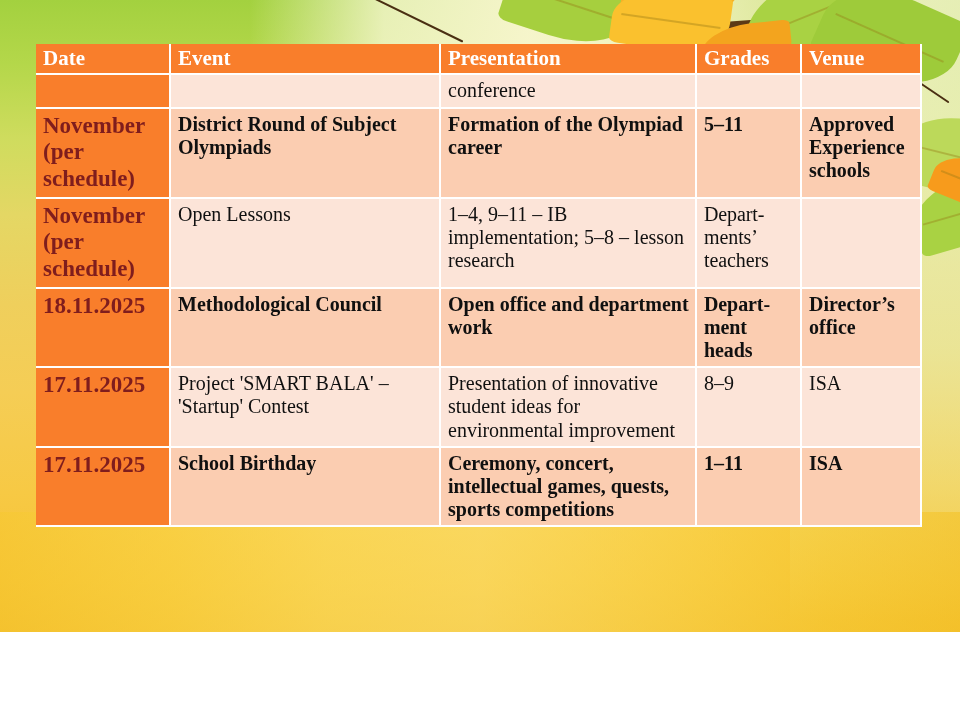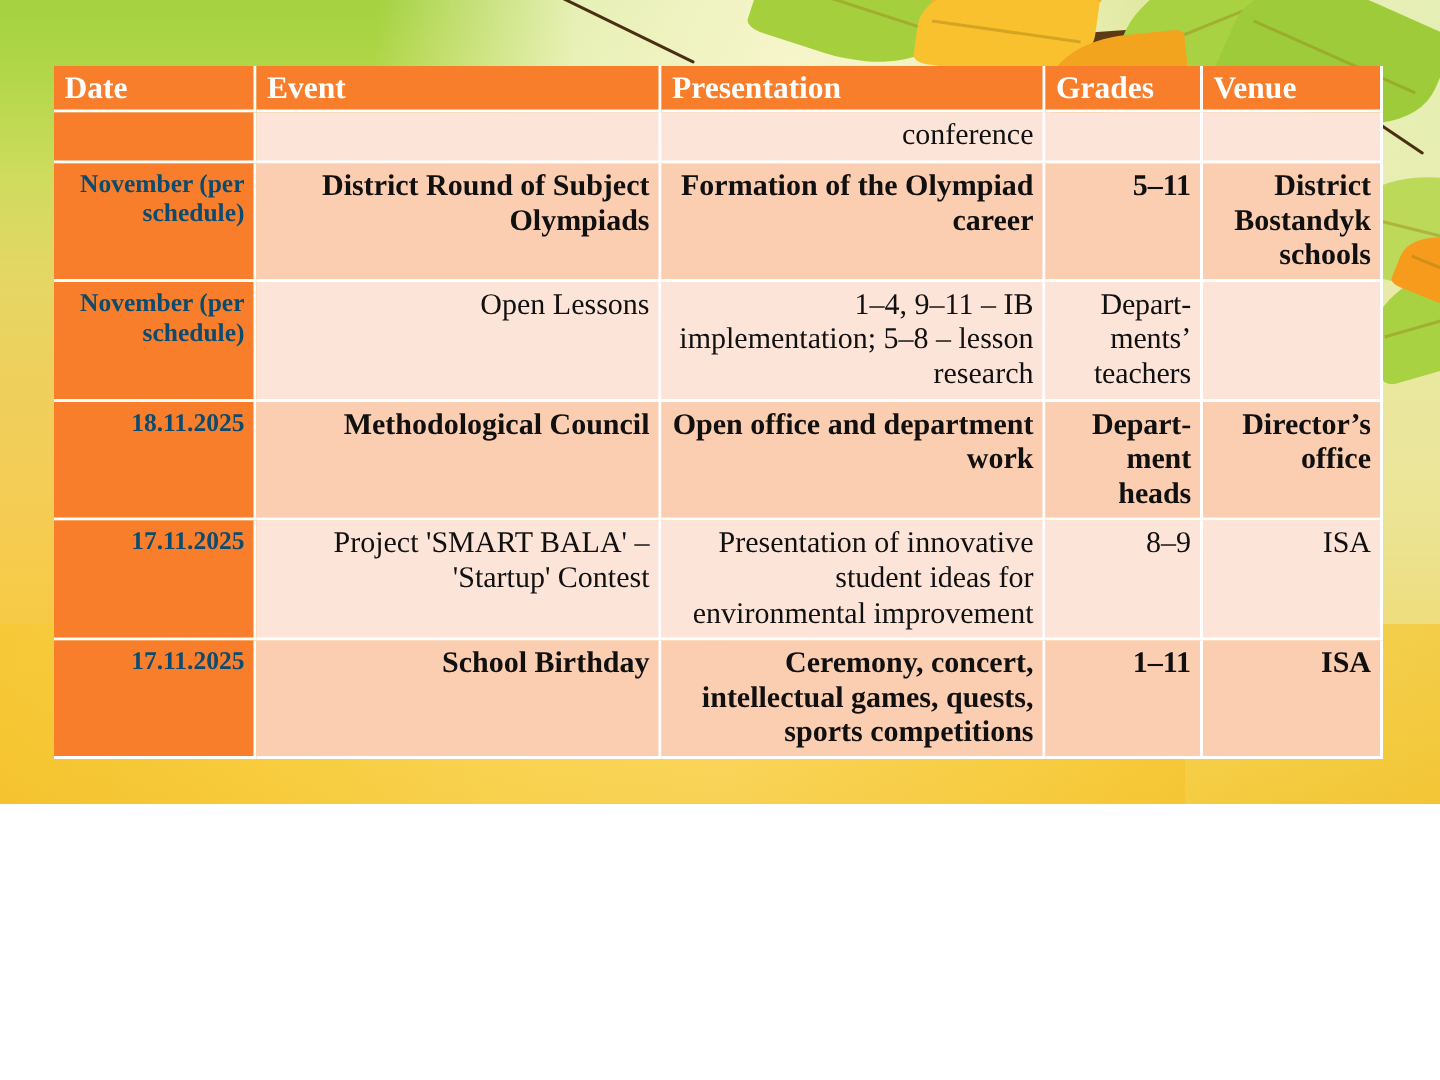--- a/index.html
+++ b/index.html
@@ -9,21 +9,21 @@
   body {
     width: 960px;
     height: 720px;
     overflow: hidden;
     font-family: "Liberation Serif", "DejaVu Serif", serif;
   }
 
   #slide {
     position: relative;
     width: 960px;
-    height: 536px;
+    height: 632px;
     overflow: hidden;
     background:
       linear-gradient(to bottom,
         #a9d council 0%, #a9d949 0%);
   }
 
   
   .bg-base {
     position: absolute;
     inset: 0;
@@ -112,43 +112,42 @@
     border-spacing: 0;
     table-layout: fixed;
   }
   #schedule-table td, #schedule-table th {
     vertical-align: top;
     padding: 4px 6px 4px 7px;
     border-right: 2px solid #ffffff;
     border-bottom: 2px solid #ffffff;
     line-height: 1.16;
     word-wrap: break-word;
-    text-align: right;
   }
   #schedule-table th {
     background: #f97e2b;
     color: #ffffff;
     font-weight: bold;
     font-size: 21px;
     text-align: left;
     padding-top: 2px;
     padding-bottom: 3px;
     border-bottom: 2px solid #ffffff;
   }
   .col-date   { width: 135px; }
   .col-event  { width: 270px; }
   .col-desc   { width: 256px; }
   .col-grades { width: 105px; }
   .col-venue  { width: 120px; }
 
   td.cell-date {
     background: #f97e2b;
-    color: #0c4a6e;
+    color: #7f1d1d;
     font-weight: bold;
-    font-size: 17px;
+    font-size: 23px;
   }
   td.cell-body {
     color: #101010;
     font-size: 20px;
   }
   tr.shade-light td.cell-body { background: #fce4d8; }
   tr.shade-dark  td.cell-body { background: #fbcdb1; font-weight: bold; }
 
   td.tight { letter-spacing: -0.1px; }
 </style>
@@ -222,21 +221,21 @@
         <td class="cell-body">conference</td>
         <td class="cell-body"></td>
         <td class="cell-body"></td>
       </tr>
 
       <tr class="shade-dark">
         <td class="cell-date">November (per schedule)</td>
         <td class="cell-body">District Round of Subject Olympiads</td>
         <td class="cell-body">Formation of the Olympiad career</td>
         <td class="cell-body">5–11</td>
-        <td class="cell-body">District Bostandyk schools</td>
+        <td class="cell-body">Approved Experience schools</td>
       </tr>
 
       <tr class="shade-light">
         <td class="cell-date">November (per schedule)</td>
         <td class="cell-body">Open Lessons</td>
         <td class="cell-body">1–4, 9–11 – IB implementation; 5–8 – lesson research</td>
         <td class="cell-body tight">Depart-ments’ teachers</td>
         <td class="cell-body"></td>
       </tr>
 

